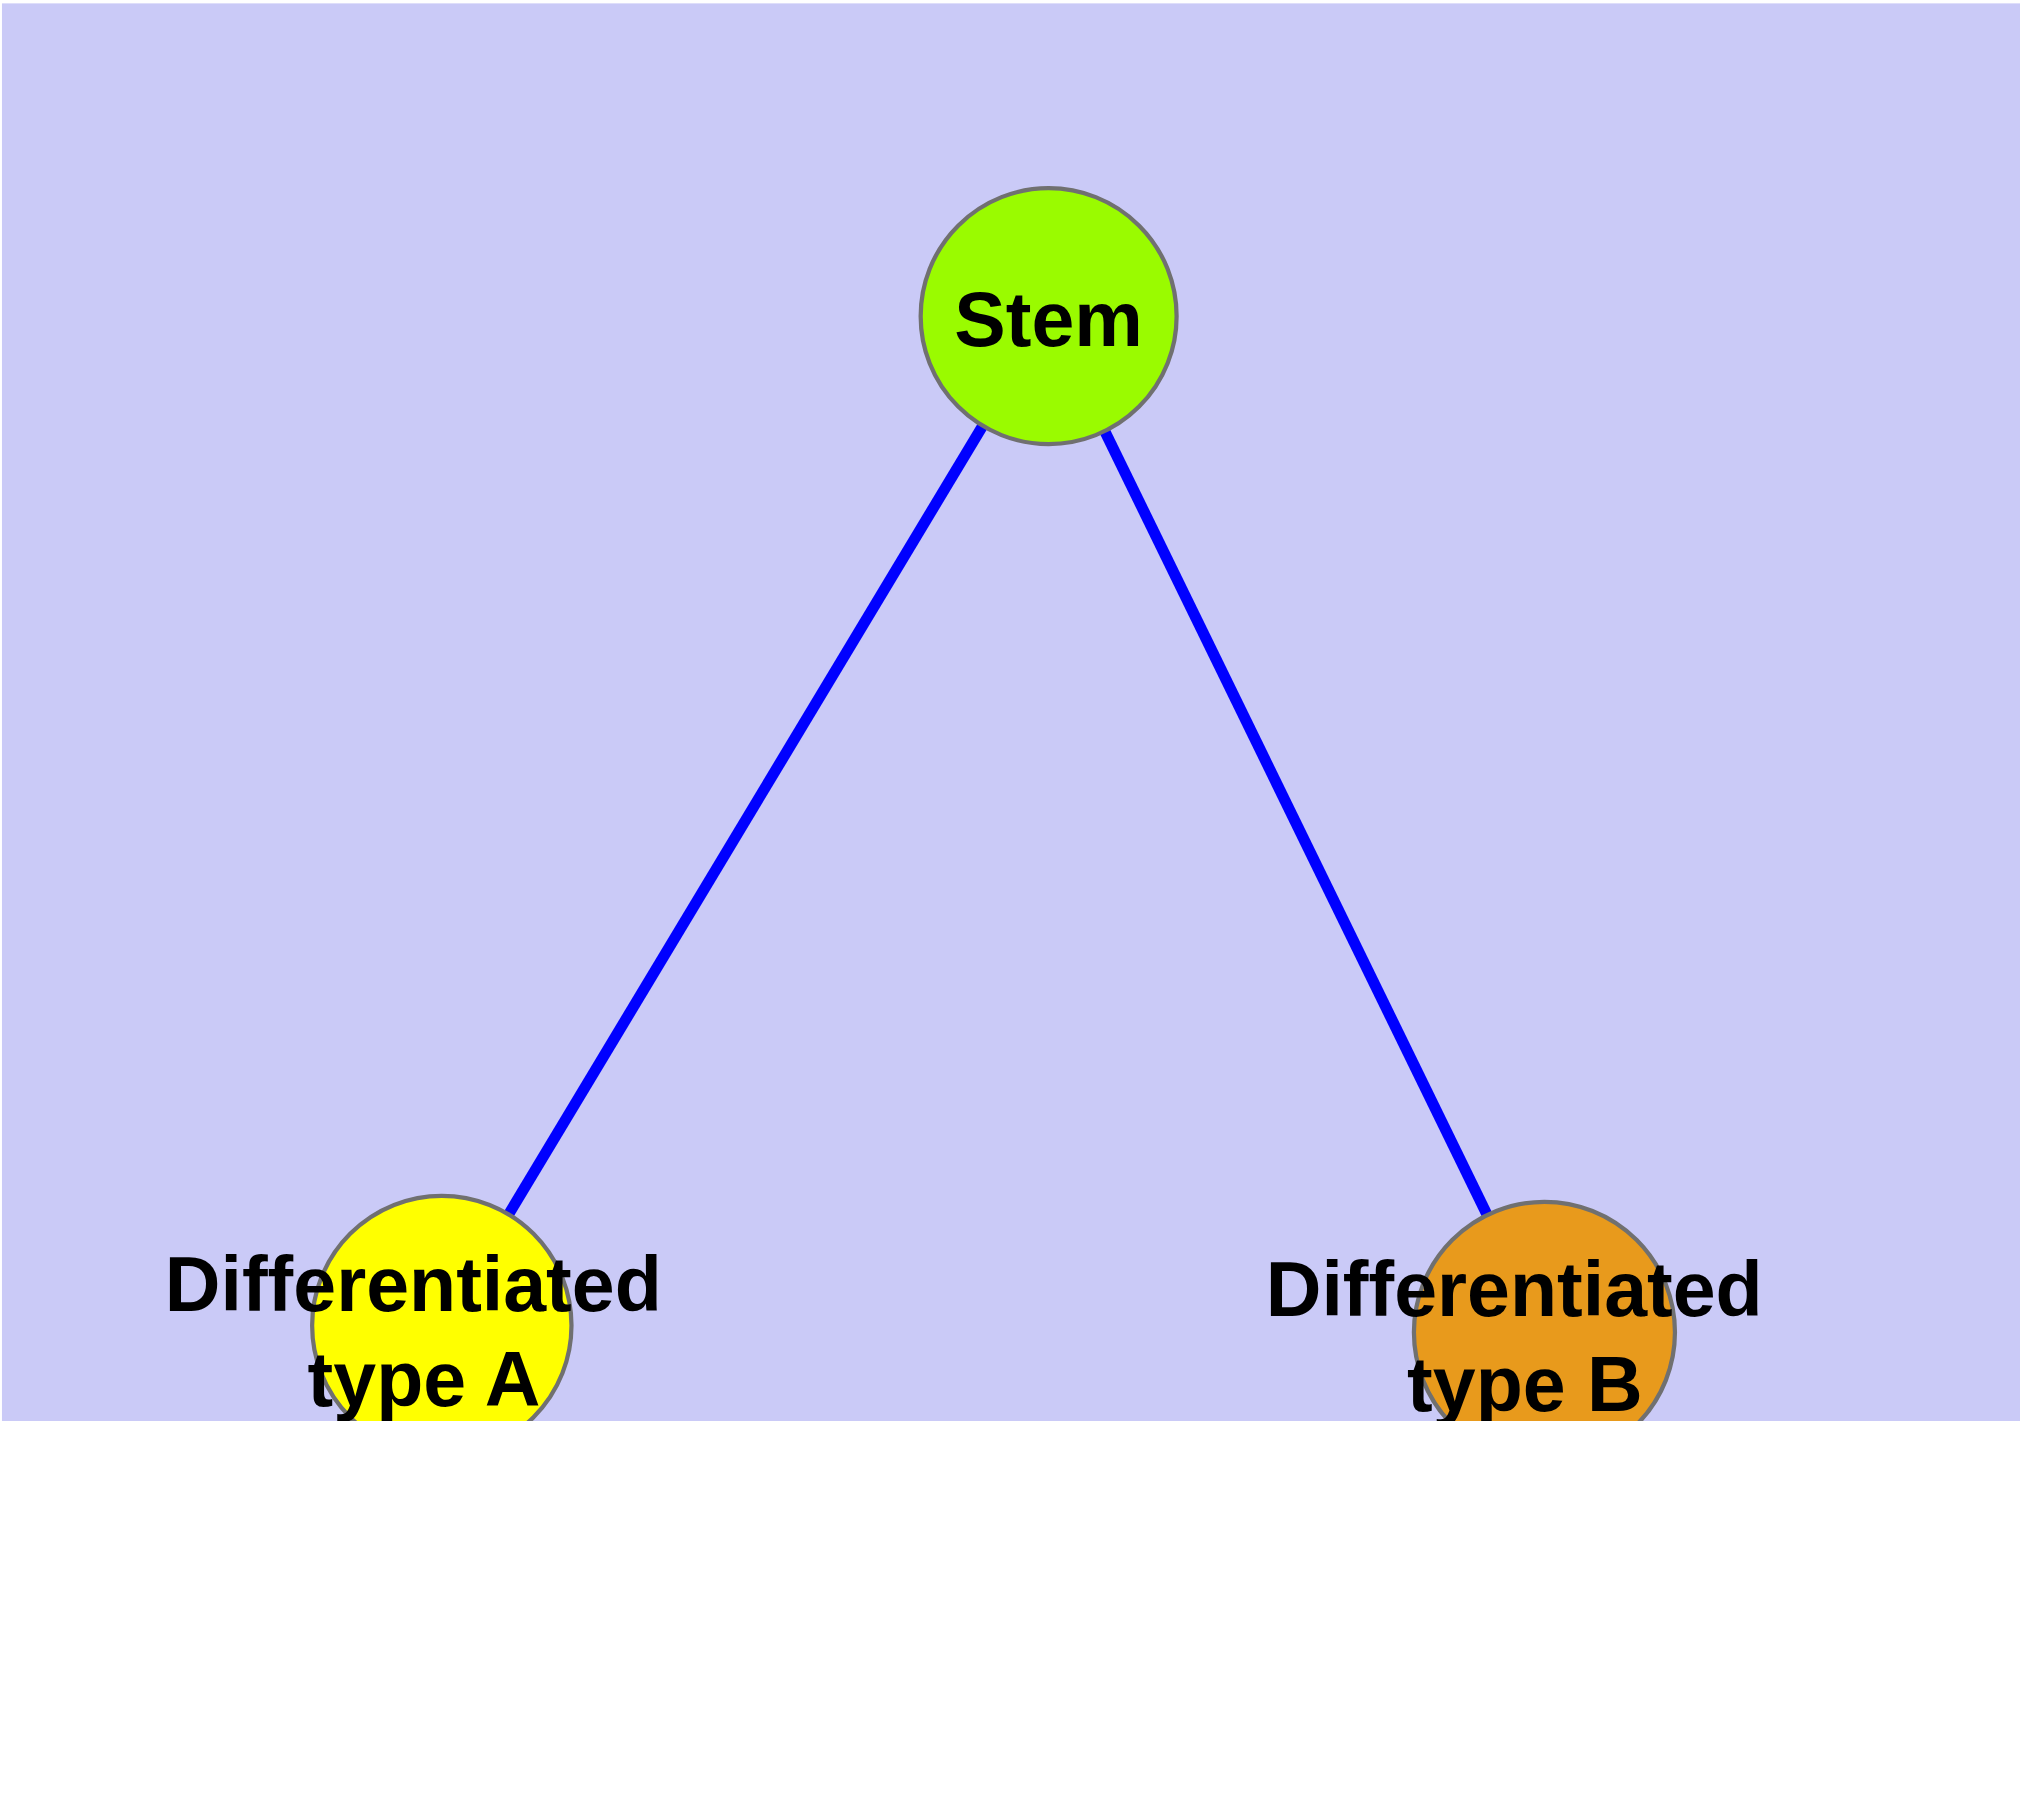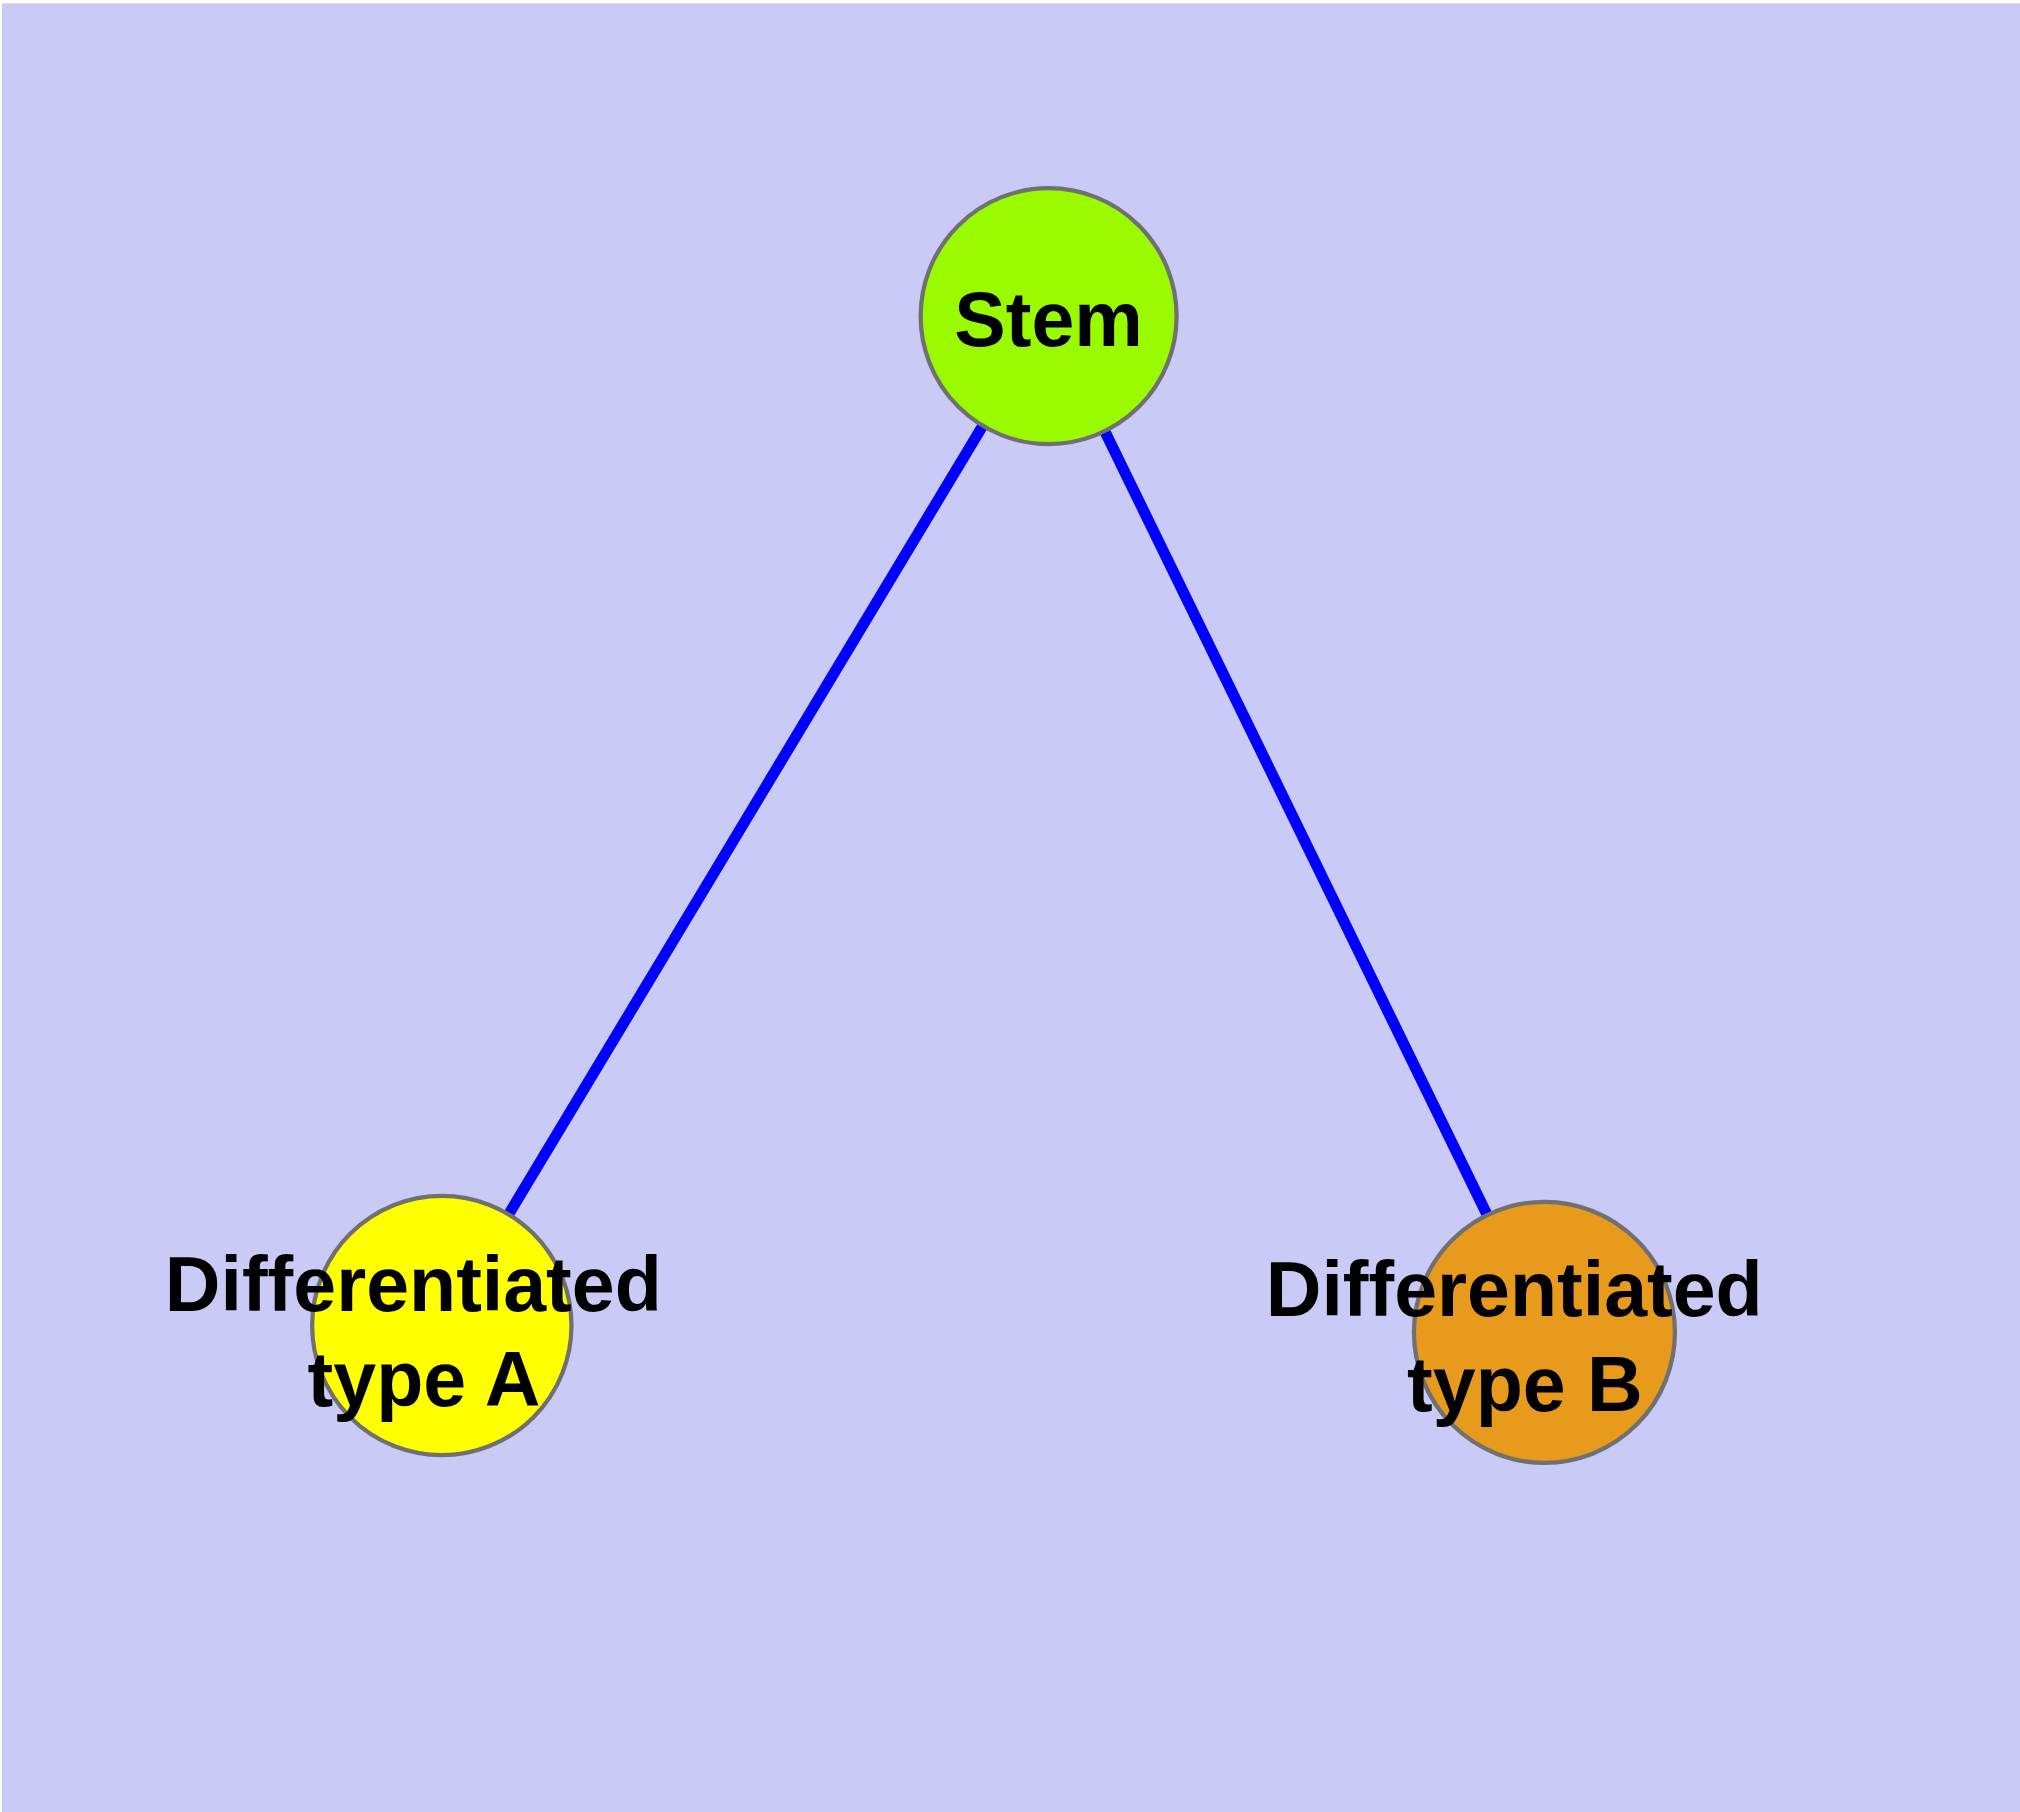--- a/index.html
+++ b/index.html
@@ -4,21 +4,21 @@
 <style>
   
   html, body {
     margin: 0;
     padding: 0;
     background: #ffffff;
   }
   .stage {
     position: relative;
     width: 2021px;
-    height: 1812px;
+    height: 1421px;
     overflow: hidden;
   }
   .stage svg {
     display: block;
   }
   .node-label {
     font-family: "Liberation Sans", "DejaVu Sans", sans-serif;
     font-weight: bold;
   }
 </style>

